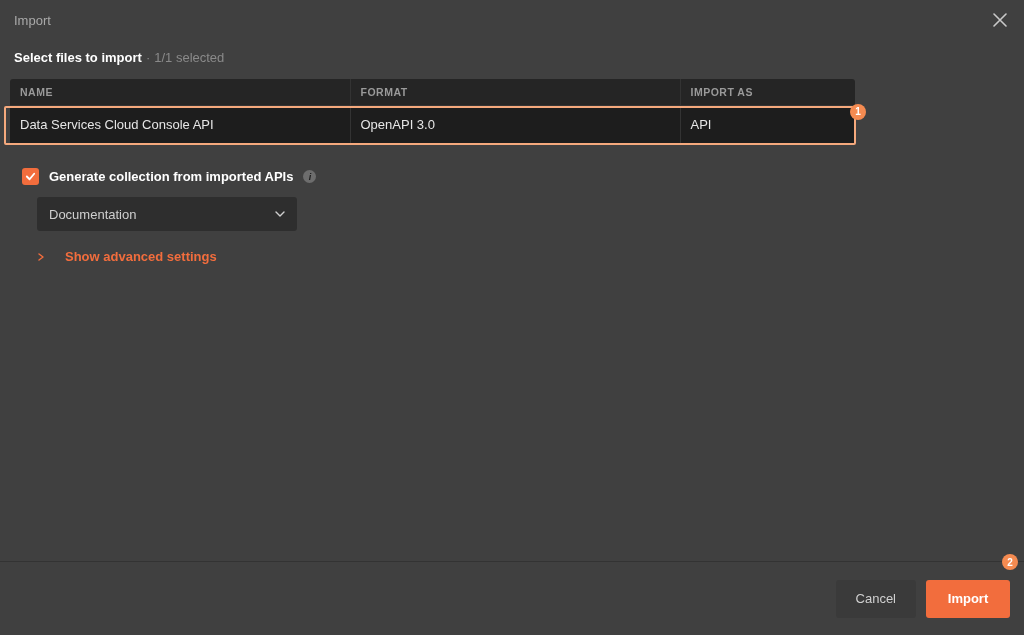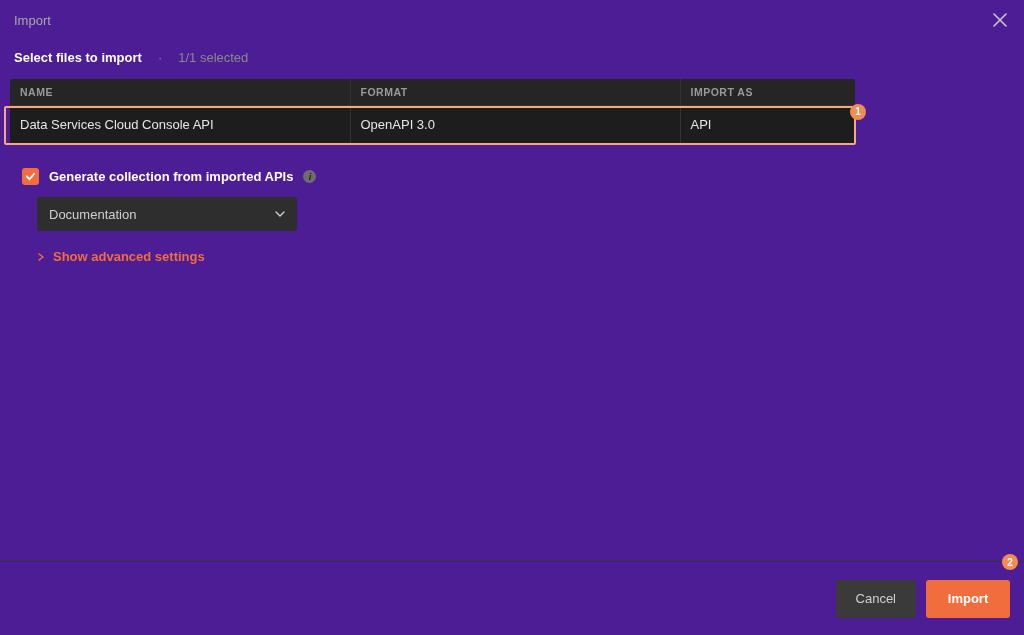--- a/index.html
+++ b/index.html
@@ -10,21 +10,21 @@
     color: #d6d6d6;
     font-family: -apple-system, BlinkMacSystemFont, "Segoe UI", Arial, sans-serif;
     font-size: 13px;
     overflow: hidden;
   }
   .dialog {
     width: 100%;
     height: 100%;
     display: flex;
     flex-direction: column;
-    background: #4c1d95;
+    background: #404040;
   }
   .header {
     display: flex;
     align-items: center;
     justify-content: space-between;
     padding: 10px 14px 8px 14px;
   }
   .header-title {
     color: #a9a9a9;
     font-size: 13px;
@@ -36,21 +36,21 @@
     display: flex;
     align-items: center;
     justify-content: center;
     color: #c9c9c9;
   }
   .close-btn svg { width: 14px; height: 14px; }
   .subheader {
     padding: 12px 14px 14px 14px;
     display: flex;
     align-items: center;
-    gap: 16px;
+    gap: 4px;
   }
   .subheader-main {
     color: #ffffff;
     font-weight: 600;
     font-size: 13px;
   }
   .subheader-dot { color: #8a8a8a; }
   .subheader-count { color: #8a8a8a; font-size: 13px; }
 
   .content {
@@ -179,21 +179,21 @@
     padding: 0 12px;
     color: #cfcfcf;
     cursor: pointer;
     font-size: 13px;
   }
   .dropdown svg { width: 10px; height: 10px; }
   .adv-row {
     margin-left: 27px;
     display: flex;
     align-items: center;
-    gap: 8px;
+    gap: 20px;
     color: #f26d3d;
     font-weight: 600;
     cursor: pointer;
     margin-top: 6px;
     font-size: 13px;
   }
   .adv-row svg { width: 8px; height: 8px; }
 
   .footer {
     height: 74px;

